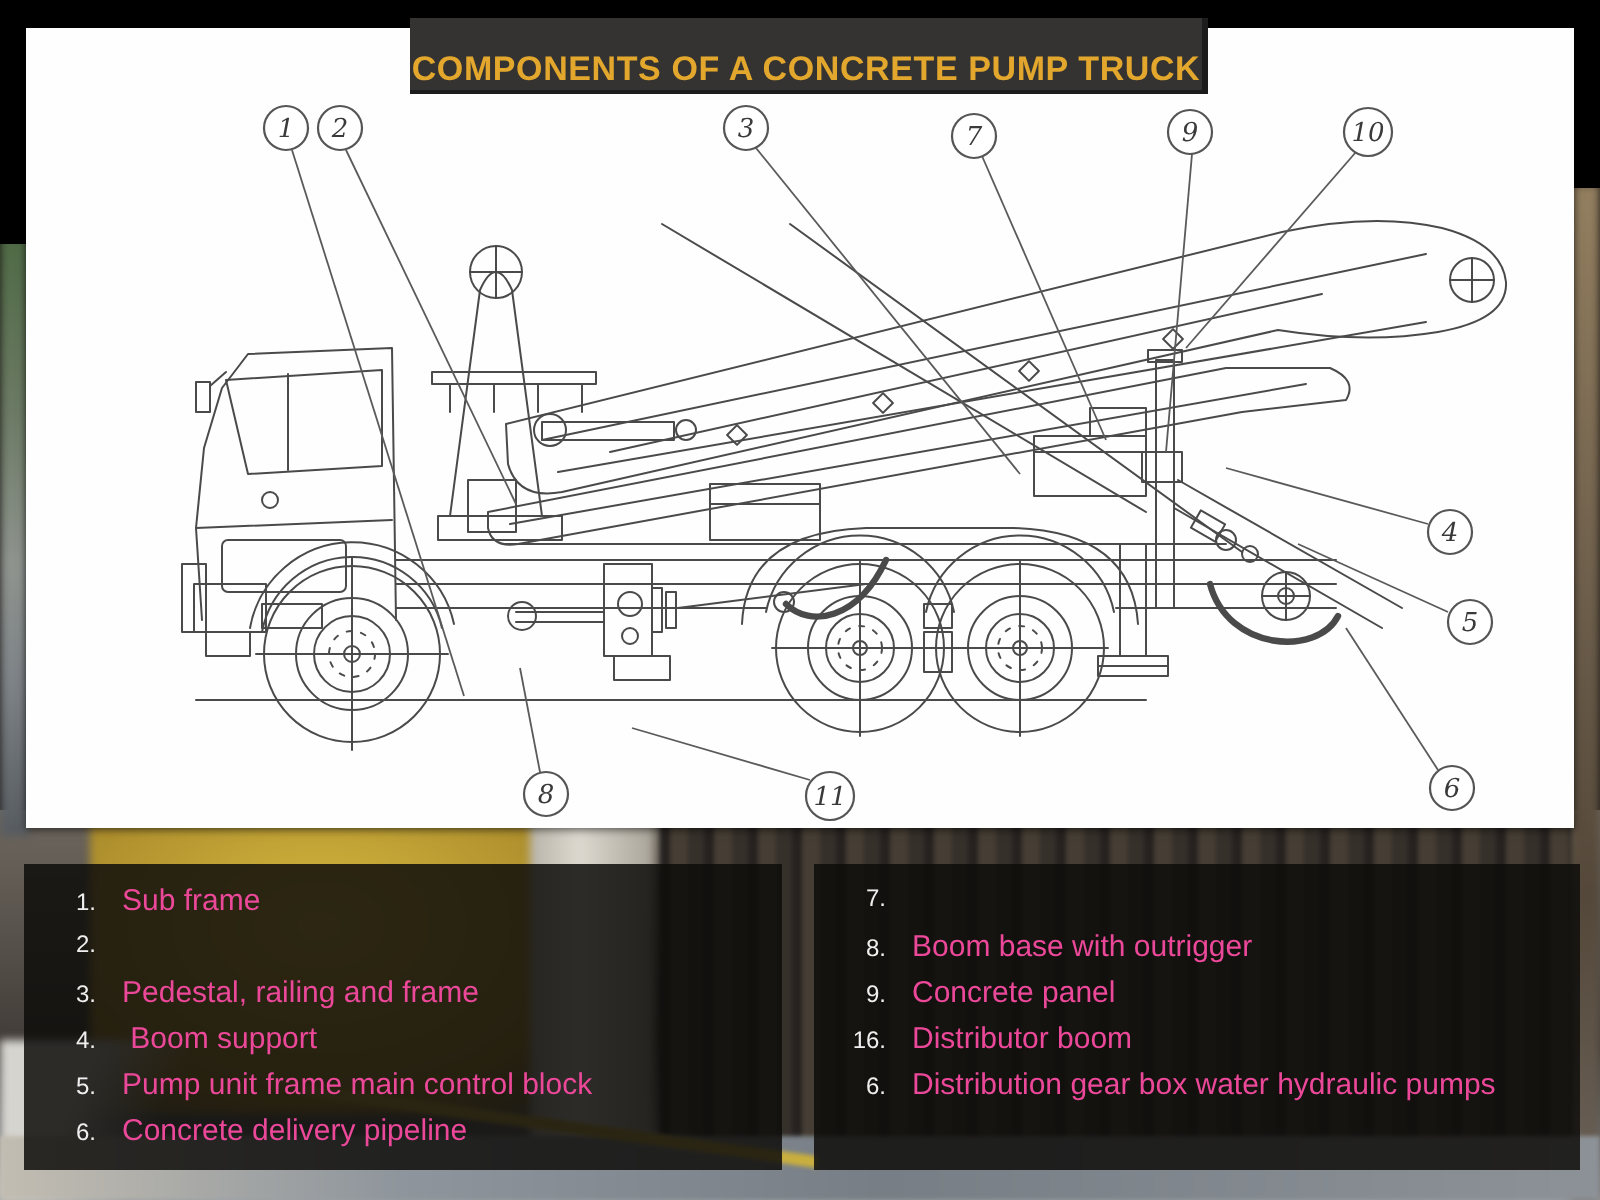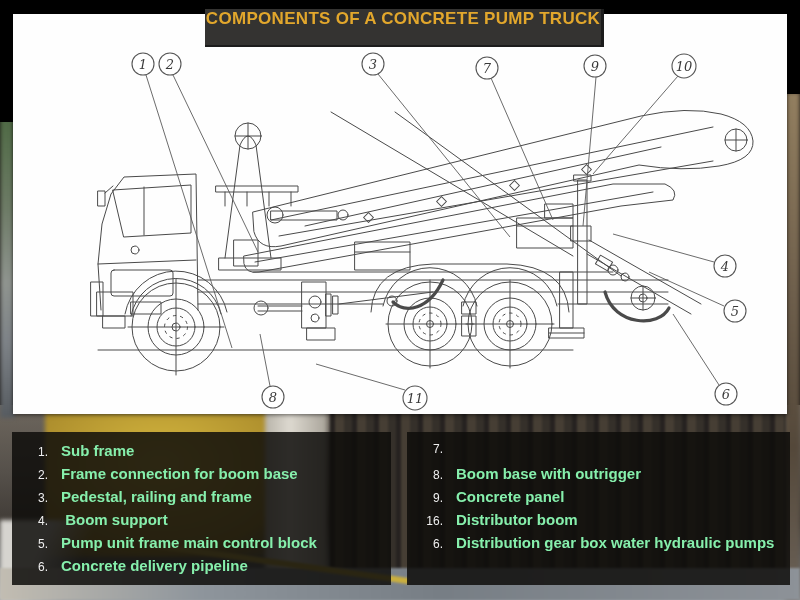--- a/index.html
+++ b/index.html
@@ -39,31 +39,31 @@
   .truck{stroke:#4a4a4a;fill:none;stroke-width:1;stroke-linejoin:round;stroke-linecap:round;}
   .thick{stroke-width:3.2;}
   .leader{stroke:#5a5a5a;stroke-width:.9;fill:none;}
   .callout-circle{fill:#fff;stroke:#555;stroke-width:1.1;}
   .callout-num{font-family:"DejaVu Serif",serif;font-style:italic;font-size:13px;
     fill:#3a3a3a;text-anchor:middle;stroke:none;}
 
   
   .title-bar{position:absolute;left:205px;top:9px;width:396px;height:36px;
     background:#343331;border-right:3px solid #1c1c1c;border-bottom:2px solid #1c1c1c;
-    display:flex;align-items:flex-start;justify-content:center;z-index:5;}
+    display:flex;align-items:flex-end;justify-content:center;z-index:5;}
   .title-bar span{color:#e2a72c;font-weight:bold;font-size:17px;letter-spacing:.3px;}
 
   
   .legend{position:absolute;top:432px;height:153px;background:rgba(14,13,11,.85);
     box-sizing:border-box;padding-top:10px;z-index:4;}
   .legend-left{left:12px;width:379px;}
   .legend-right{left:407px;width:383px;}
   .legend-row{display:flex;align-items:baseline;height:23px;}
   .legend-num{width:36px;text-align:right;color:#efefef;font-size:12px;flex:none;}
-  .legend-label{margin-left:13px;color:#86efac;font-weight:bold;font-size:15px;white-space:pre;}
+  .legend-label{margin-left:13px;color:#ec4899;font-weight:normal;font-size:15px;white-space:pre;}
 </style>
 </head>
 <body>
 
 <div class="stage">
 
   <div class="photo-layer">
     <div class="ph" id="ph-base"></div>
     <div class="ph" id="ph-left"></div>
     <div class="ph" id="ph-right"></div>
@@ -289,21 +289,20 @@
 
   <div class="legend legend-left">
 
       <div class="legend-row">
         <span class="legend-num">1.</span>
         <span class="legend-label">Sub frame</span>
       </div>
 
       <div class="legend-row">
         <span class="legend-num">2.</span>
-        <span class="legend-label">Frame connection for boom base</span>
       </div>
 
       <div class="legend-row">
         <span class="legend-num">3.</span>
         <span class="legend-label">Pedestal, railing and frame</span>
       </div>
 
       <div class="legend-row">
         <span class="legend-num">4.</span>
         <span class="legend-label"> Boom support</span>

